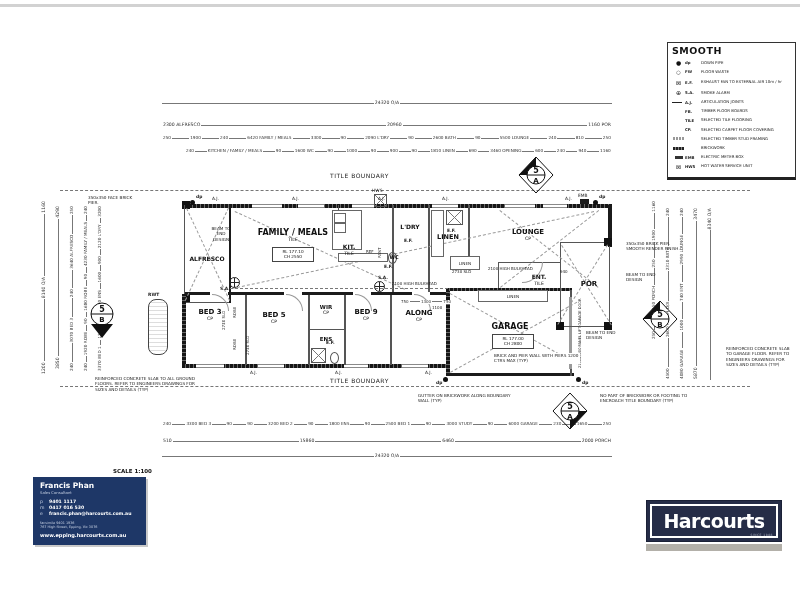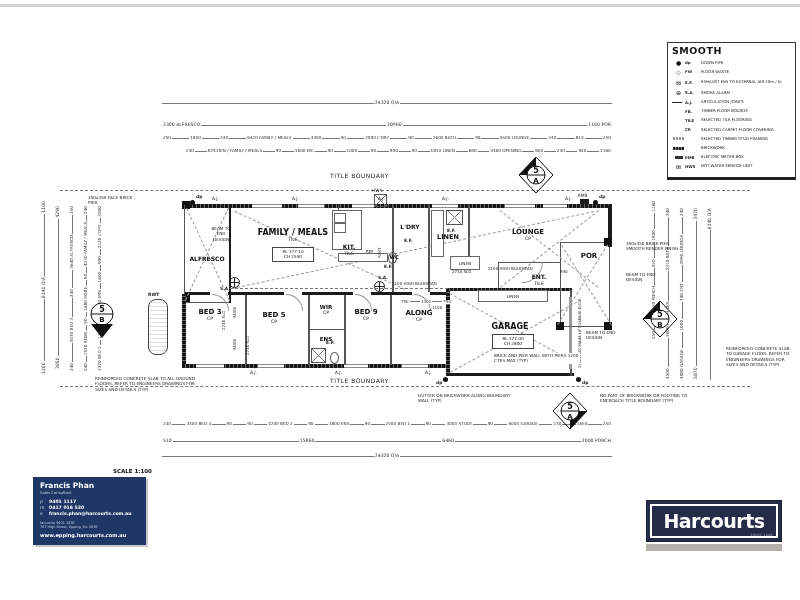--- a/index.html
+++ b/index.html
@@ -447,21 +447,21 @@
   <div class="room" style="left:386px;top:255px;width:16px;font-size:5px;"><span>WC</span></div>
   <div class="room" style="left:430px;top:234px;width:36px;font-size:6.5px;"><span>LINEN</span></div>
   <div class="room" style="left:500px;top:228px;width:56px;">
     <div>LOUNGE</div>
       <div class="fl">CP</div>
     </div>
   <div class="room" style="left:524px;top:274px;width:30px;font-size:6px;">
     <div>ENT.</div>
       <div class="fl">TILE</div>
     </div>
-  <div class="room" style="left:572px;top:252px;width:34px;"><span>POR</span></div>
+  <div class="room" style="left:572px;top:280px;width:34px;"><span>POR</span></div>
   <div class="room" style="left:188px;top:308px;width:44px;">
     <div>BED 3</div>
       <div class="fl">CP</div>
     </div>
   <div class="room" style="left:252px;top:311px;width:44px;">
     <div>BED 5</div>
       <div class="fl">CP</div>
     </div>
   <div class="room" style="left:310px;top:304px;width:32px;font-size:5.5px;">
     <div>WIR</div>

